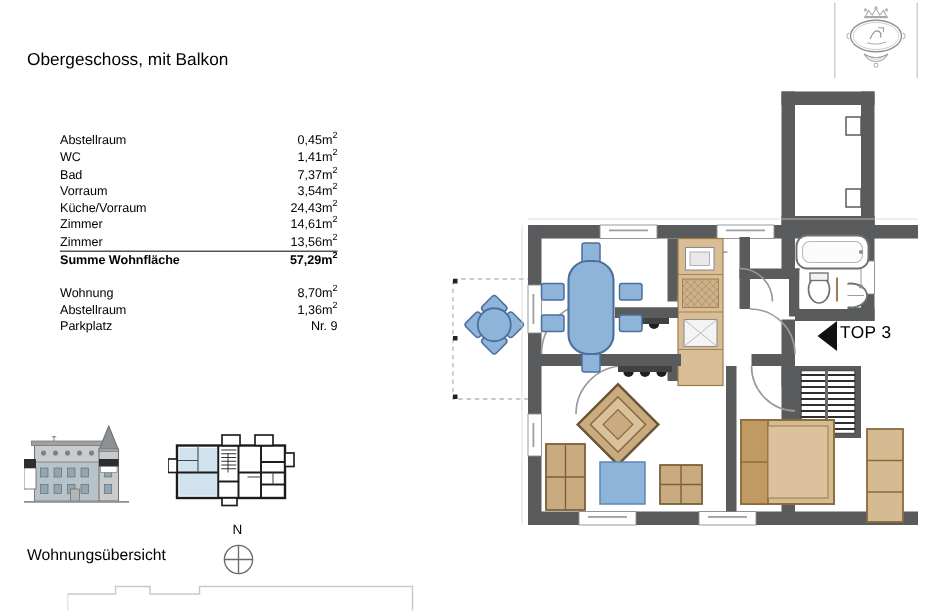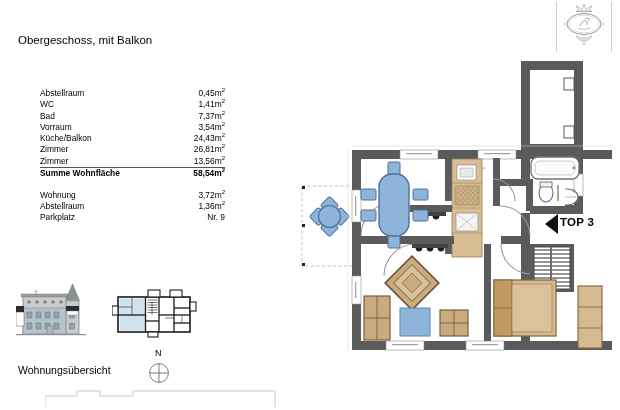--- a/index.html
+++ b/index.html
@@ -45,21 +45,21 @@
   .bld{position:absolute;left:16px;top:282px;width:70px;height:56px;}
   .mini{position:absolute;left:112px;top:288px;width:88px;height:52px;}
 
   
   .bottomline{position:absolute;left:45px;top:390px;width:240px;height:18px;}
 
   
   .plan{position:absolute;left:288px;top:58px;width:332px;height:312px;}
   .toplabel{
     position:absolute;left:560px;top:216px;
-    font-size:11.5px;font-weight:bold;letter-spacing:0.3px;
+    font-size:11.5px;font-weight:normal;letter-spacing:0.3px;
   }
   .toparrow{position:absolute;left:545px;top:214px;width:14px;height:20px;}
 </style>
 </head>
 <body>
 
 <div class="page">
 
   <div class="subtitle">Obergeschoss, mit Balkon</div>
 
@@ -104,42 +104,42 @@
     </div>
     <div class="trow">
       <span class="lbl">Bad</span>
       <span class="val"><span>7,37m</span><sup>2</sup></span>
     </div>
     <div class="trow">
       <span class="lbl">Vorraum</span>
       <span class="val"><span>3,54m</span><sup>2</sup></span>
     </div>
     <div class="trow">
-      <span class="lbl">Küche/Balkon</span>
+      <span class="lbl">Küche/Vorraum</span>
       <span class="val"><span>24,43m</span><sup>2</sup></span>
     </div>
     <div class="trow">
       <span class="lbl">Zimmer</span>
-      <span class="val"><span>26,81m</span><sup>2</sup></span>
+      <span class="val"><span>14,61m</span><sup>2</sup></span>
     </div>
     <div class="trow">
       <span class="lbl">Zimmer</span>
       <span class="val"><span>13,56m</span><sup>2</sup></span>
     </div>
 
     <div class="trow sum">
       <span class="lbl">Summe Wohnfläche</span>
-      <span class="val"><span>58,54m</span><sup>2</sup></span>
+      <span class="val"><span>57,29m</span><sup>2</sup></span>
     </div>
 
     <div class="gap"></div>
 
     <div class="trow">
       <span class="lbl">Wohnung</span>
-      <span class="val"><span>3,72m</span><sup>2</sup></span>
+      <span class="val"><span>8,70m</span><sup>2</sup></span>
     </div>
     <div class="trow">
       <span class="lbl">Abstellraum</span>
       <span class="val"><span>1,36m</span><sup>2</sup></span>
     </div>
     <div class="trow">
       <span class="lbl">Parkplatz</span>
       <span class="val"><span>Nr. 9</span><sup></sup></span>
     </div>
   </div>

